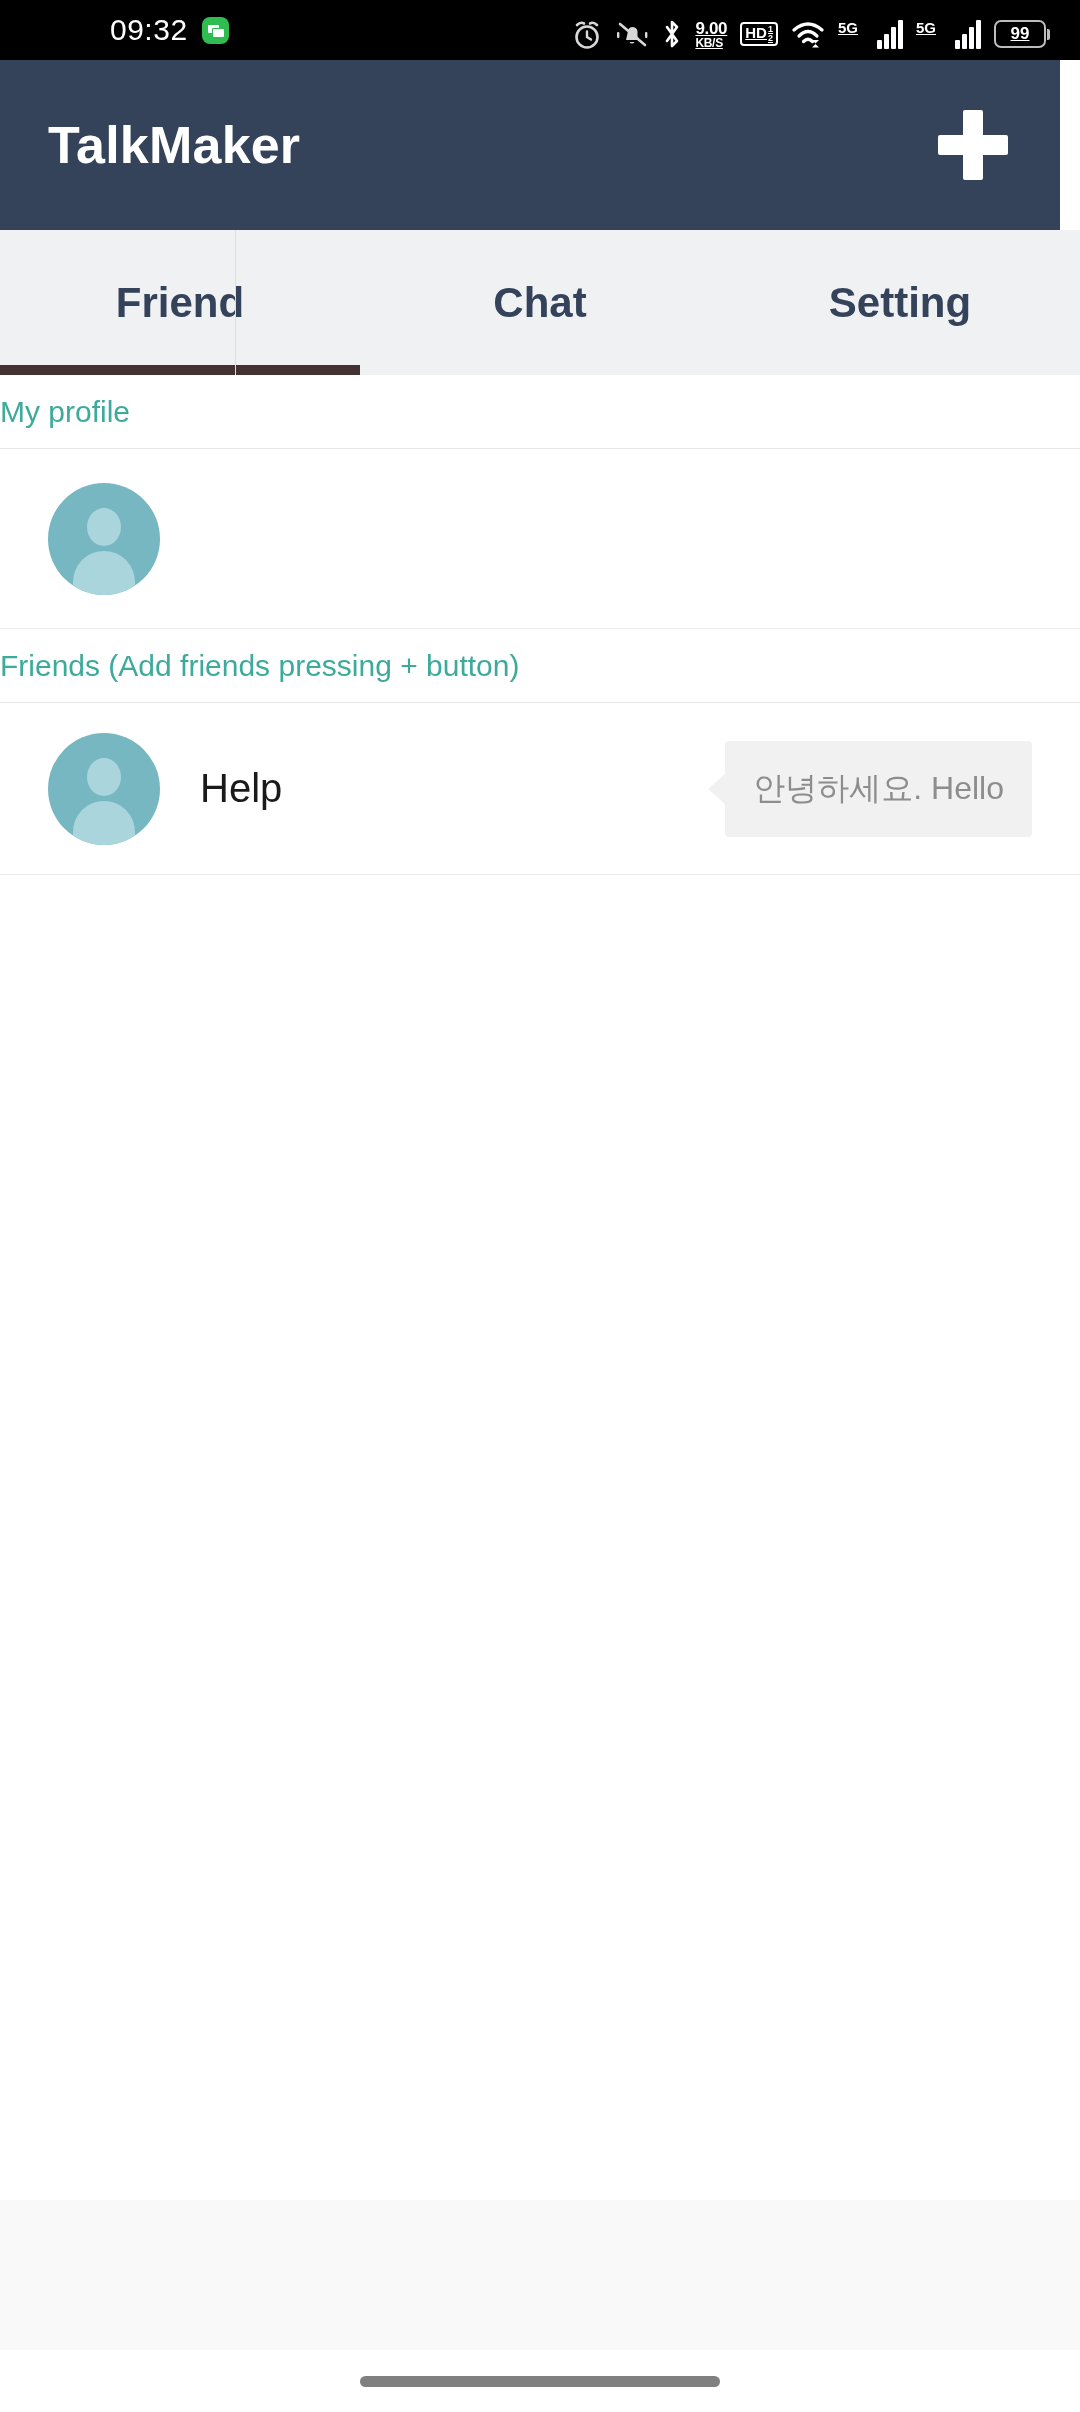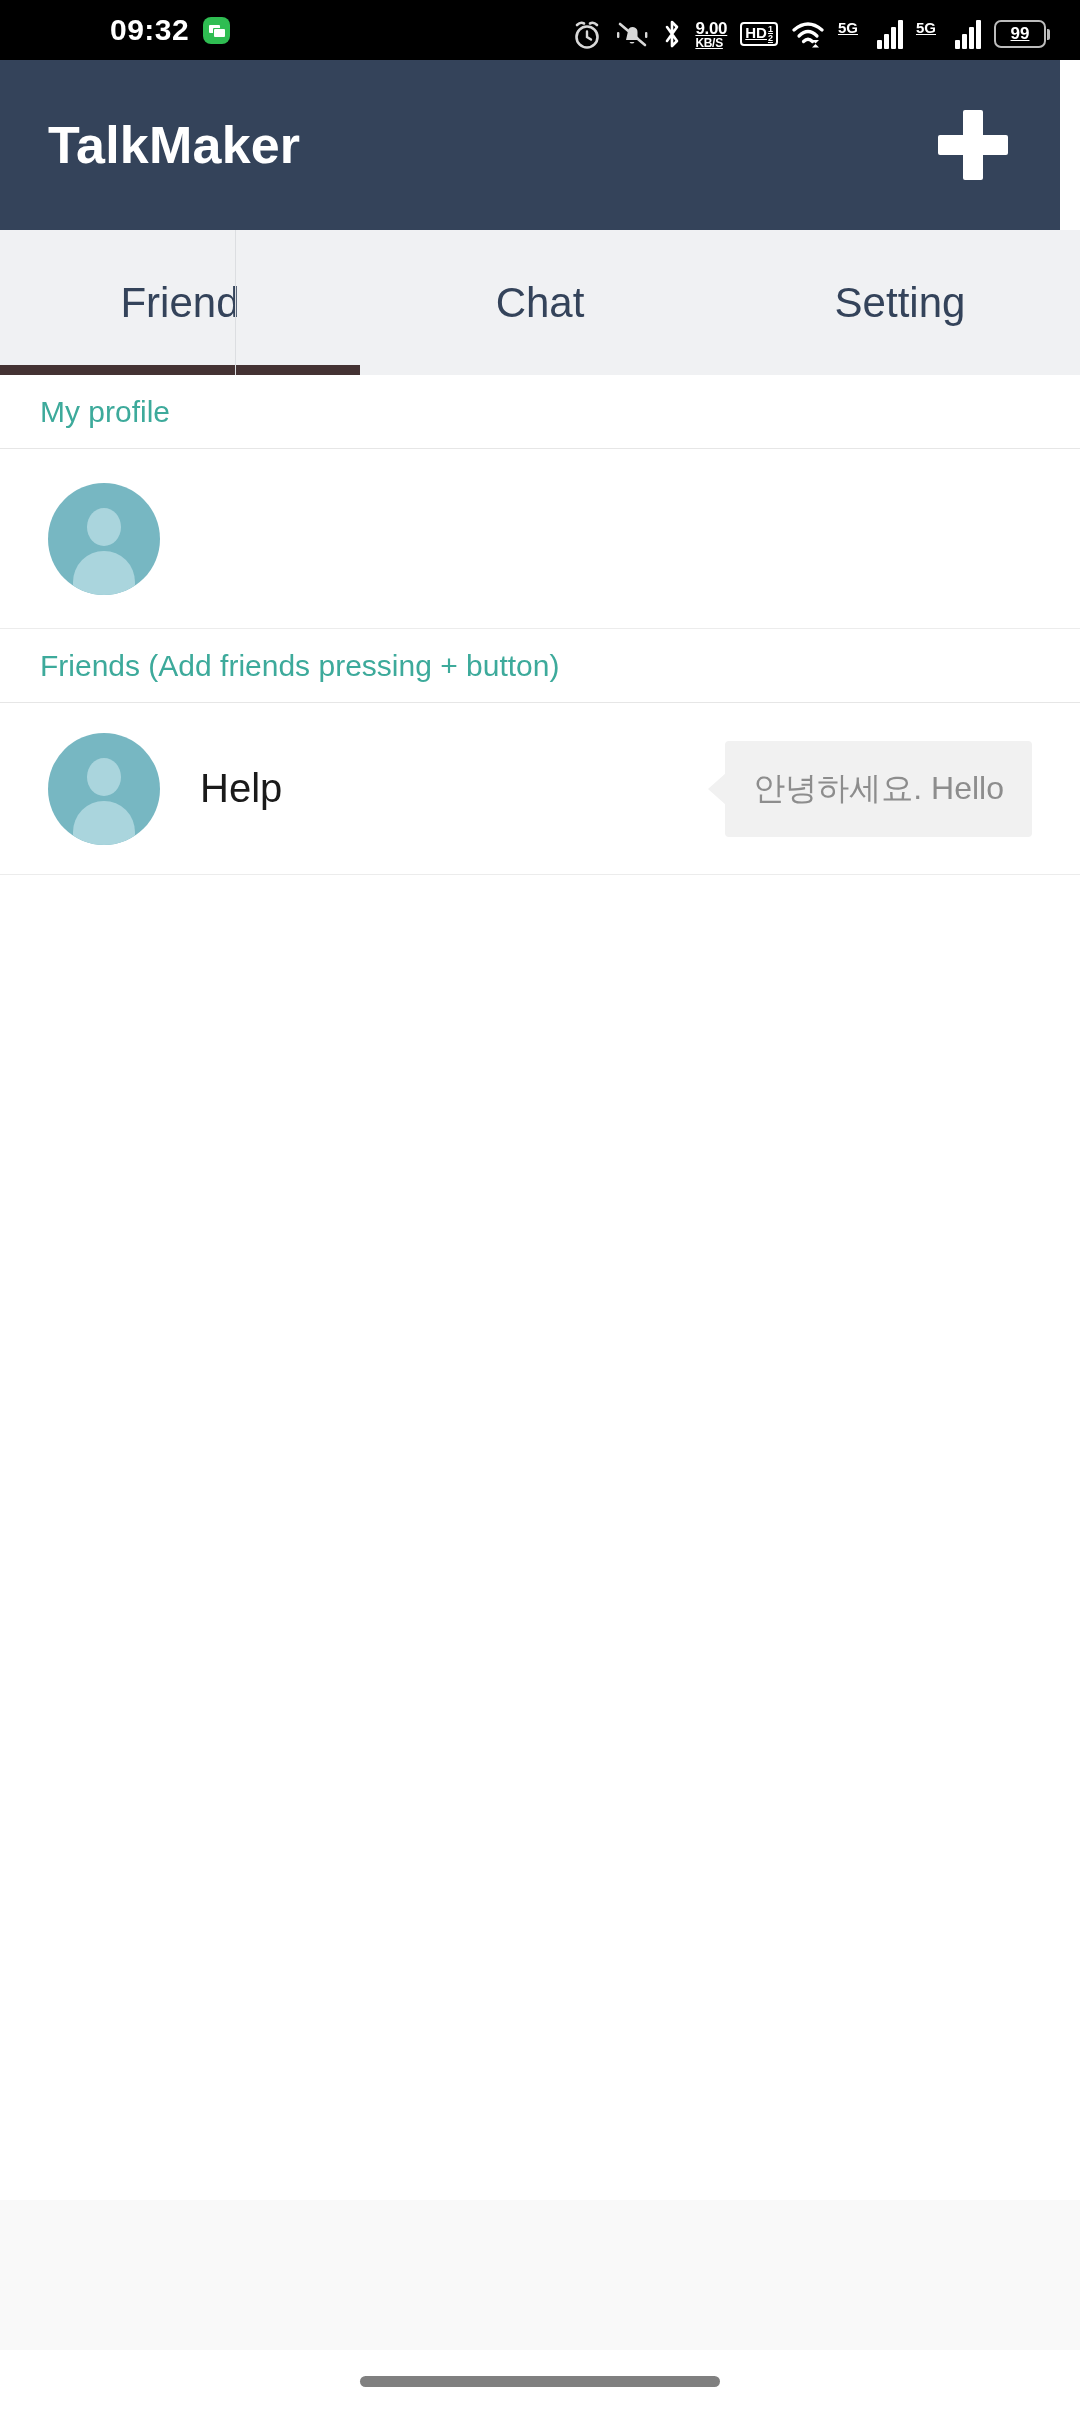--- a/index.html
+++ b/index.html
@@ -16,21 +16,21 @@
     width:1080px; height:60px;
     background:#000000;
     display:flex; align-items:center;
     color:#ffffff;
   }
   .sb-left{
     display:flex; align-items:center; gap:14px;
     margin-left:110px;
   }
   .sb-clock{
-    font-size:30px; font-weight:bold; letter-spacing:0.5px;
+    font-size:30px; font-weight:normal; letter-spacing:0.5px;
     line-height:1;
   }
   .sb-msg-icon{
     width:27px; height:27px; border-radius:8px;
     background:#2fbd52;
     position:relative;
   }
   .sb-msg-icon::before{
     content:""; position:absolute;
     left:6px; top:8px; width:11px; height:8px;
@@ -110,21 +110,21 @@
   
   .tab-bar{
     width:1080px; height:145px;
     background:#f0f1f3;
     display:flex; align-items:center;
     position:relative;
   }
   .tab{
     flex:1; height:145px;
     display:flex; align-items:center; justify-content:center;
-    font-size:42px; font-weight:normal;
+    font-size:42px; font-weight:bold;
     color:#34435a;
     position:relative;
   }
   .tab.active::after{
     content:""; position:absolute;
     left:0; right:0; bottom:0; height:10px;
     background:#443233;
   }
   .tab-sep{
     position:absolute; bottom:0; left:235px;
@@ -133,21 +133,20 @@
   }
 
   
   .content{
     width:1080px;
     background:#ffffff;
   }
   .section-header{
     height:74px;
     display:flex; align-items:center;
-    padding-left:40px;
     font-size:30px;
     color:#3daa9b;
     border-bottom:1px solid #e6e6e6;
     background:#ffffff;
   }
   .row{
     height:180px;
     display:flex; align-items:center;
     padding-left:48px;
     border-bottom:1px solid #ececec;

